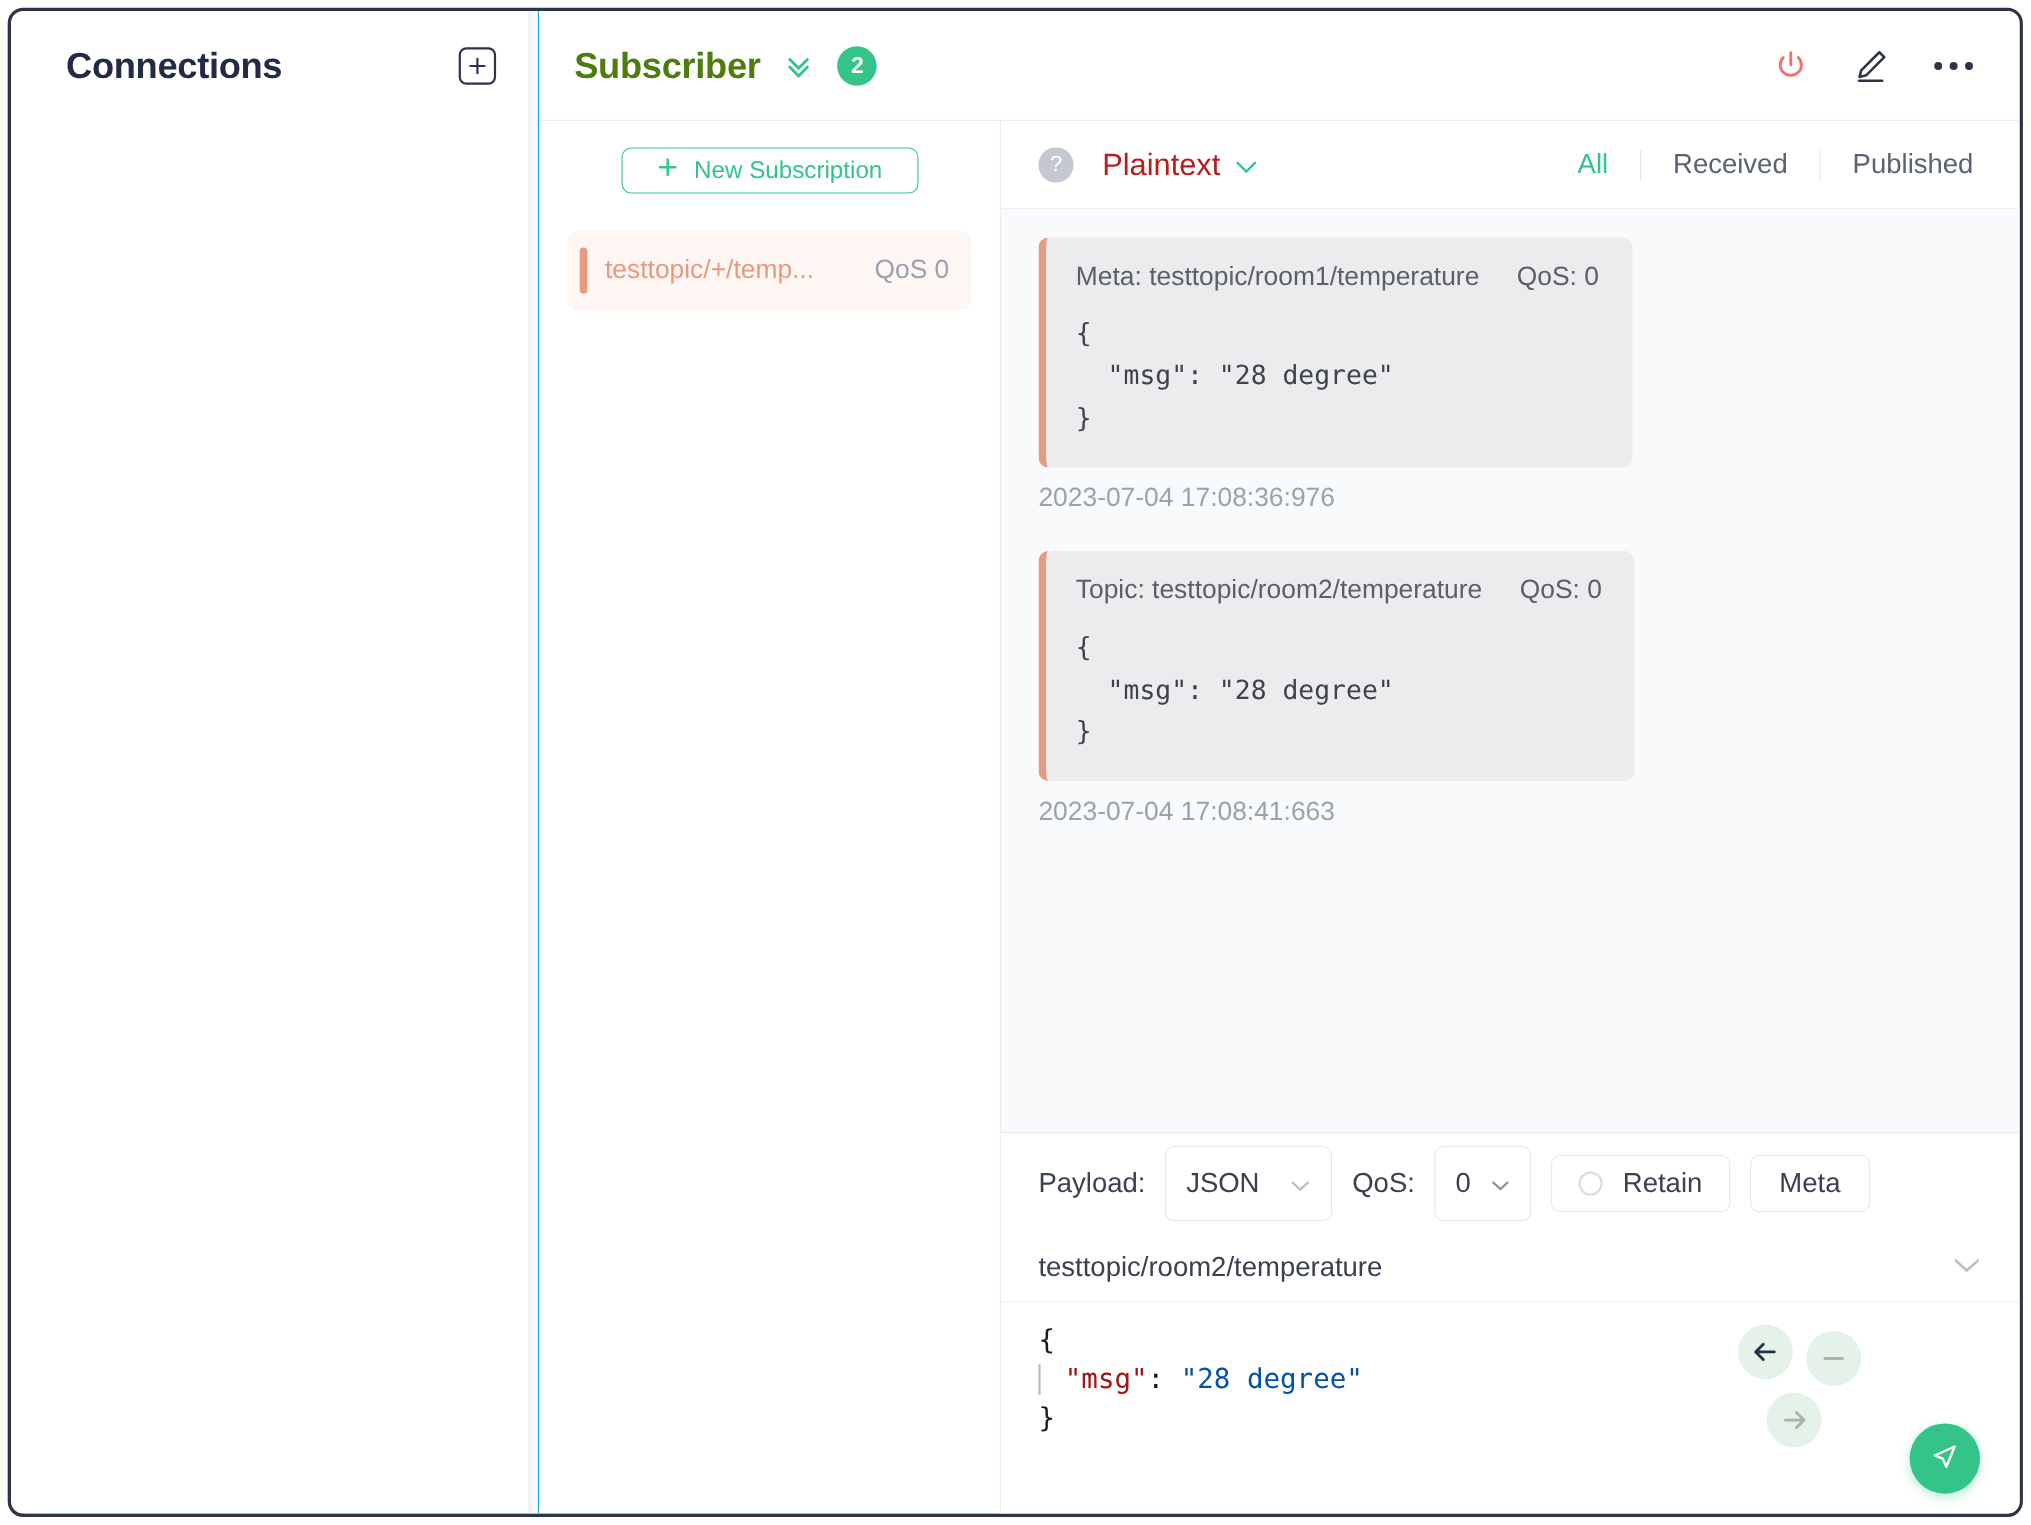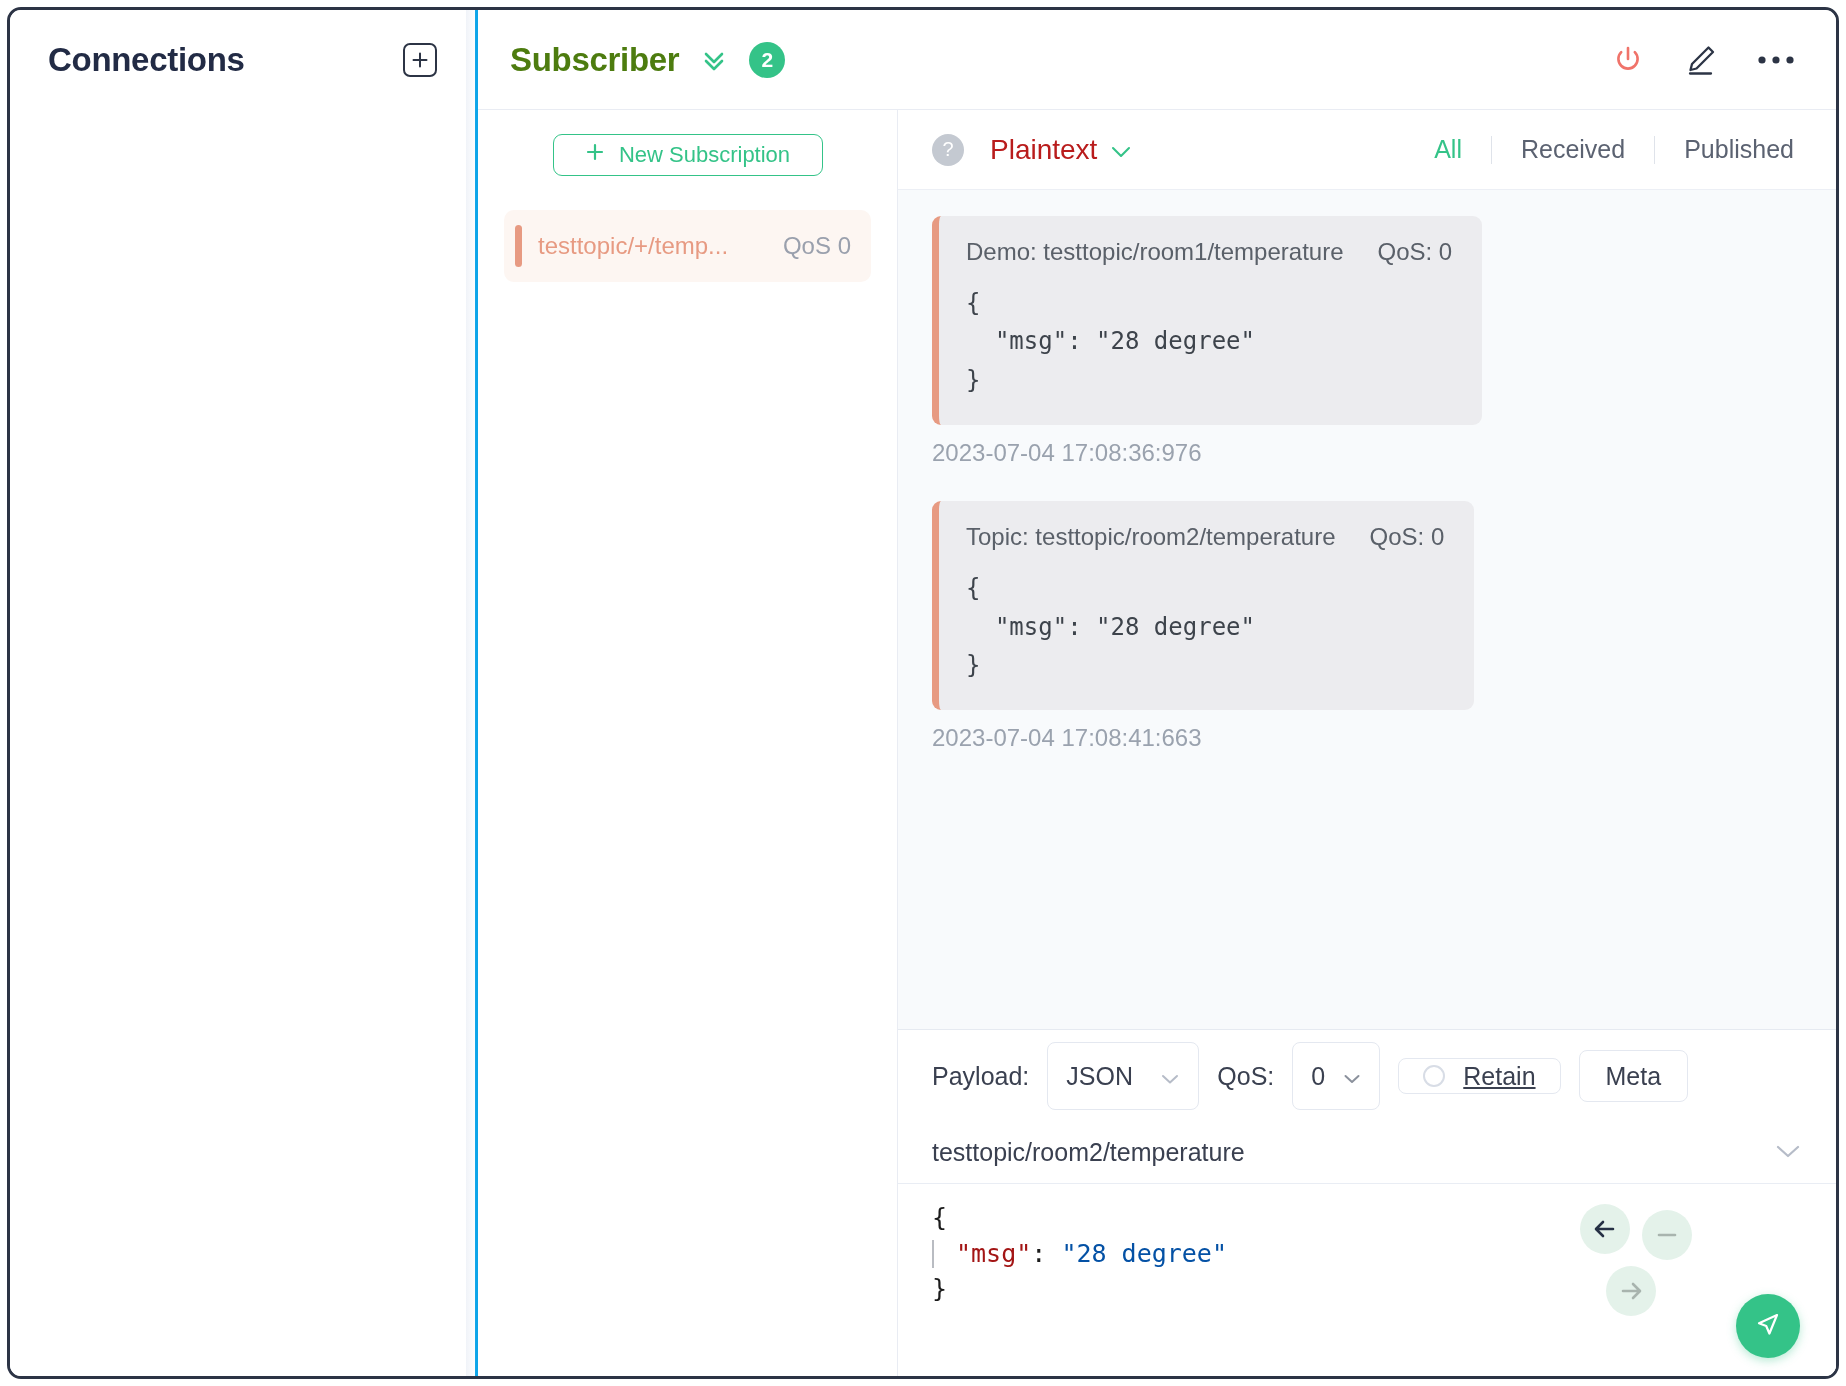--- a/index.html
+++ b/index.html
@@ -19,21 +19,22 @@
     overflow: hidden;
     display: flex;
   }
 
   
   .sidebar {
     width: 468px; height: 100%;
     background: #ffffff;
     flex: 0 0 468px;
     position: relative;
-    border-right: 3px solid #0ea5e9;
+    border-right: 1px solid #0ea5e9;
+    margin-left: 12px;
   }
   .sidebar::after{
     content:""; position:absolute; right:-1px; top:0; bottom:0; width:10px;
     background: linear-gradient(to right, rgba(228,233,243,.55), rgba(255,255,255,0));
     pointer-events:none;
   }
   .sidebar-header {
     height: 100px;
     display: flex; align-items: center; justify-content: space-between;
     padding: 0 38px 0 38px;
@@ -187,23 +188,23 @@
   .pub-label { font-size: 25px; color: #3a4050; }
   .sel-box {
     height: 68px; border: 1px solid #e4e8f0; border-radius: 8px;
     display: flex; align-items: center; justify-content: space-between;
     padding: 0 18px; gap: 18px; background: #fff; cursor: pointer;
     font-size: 25px; color: #3a4050;
   }
   .sel-payload { width: 152px; }
   .sel-qos { width: 88px; }
   .retain-box {
-    height: 36px; border: 1px solid #e4e8f0; border-radius: 8px;
+    height: 52px; border: 1px solid #e4e8f0; border-radius: 8px;
     display: flex; align-items: center; padding: 0 24px; gap: 18px;
-    cursor: pointer; font-size: 25px; color: #3a4050; text-decoration: underline;
+    cursor: pointer; font-size: 25px; color: #3a4050;
   }
   .radio { width: 22px; height: 22px; border-radius: 50%; border: 2px solid #d8dde6; }
   .meta-box {
     height: 52px; border: 1px solid #e4e8f0; border-radius: 8px;
     display: flex; align-items: center; padding: 0 26px;
     cursor: pointer; font-size: 25px; color: #3a4050;
   }
   .pub-topic-row {
     height: 62px; display: flex; align-items: center;
     padding: 0 34px 0 34px; border-bottom: 1px solid #e9edf4;
@@ -326,21 +327,21 @@
             <div class="filter-sep"></div>
             <div class="filter" style="padding-right:0">Published</div>
           </div>
         </div>
 
         <div class="msg-scroll">
 
           <div class="msg-block">
             <div class="bubble">
               <div class="bubble-head">
-                <span>Demo: testtopic/room1/temperature</span>
+                <span>Meta: testtopic/room1/temperature</span>
                 <span>QoS: 0</span>
               </div>
               <div class="bubble-body">{
   "msg": "28 degree"
 }</div>
             </div>
             <div class="msg-time">2023-07-04 17:08:36:976</div>
           </div>
 
           <div class="msg-block">

